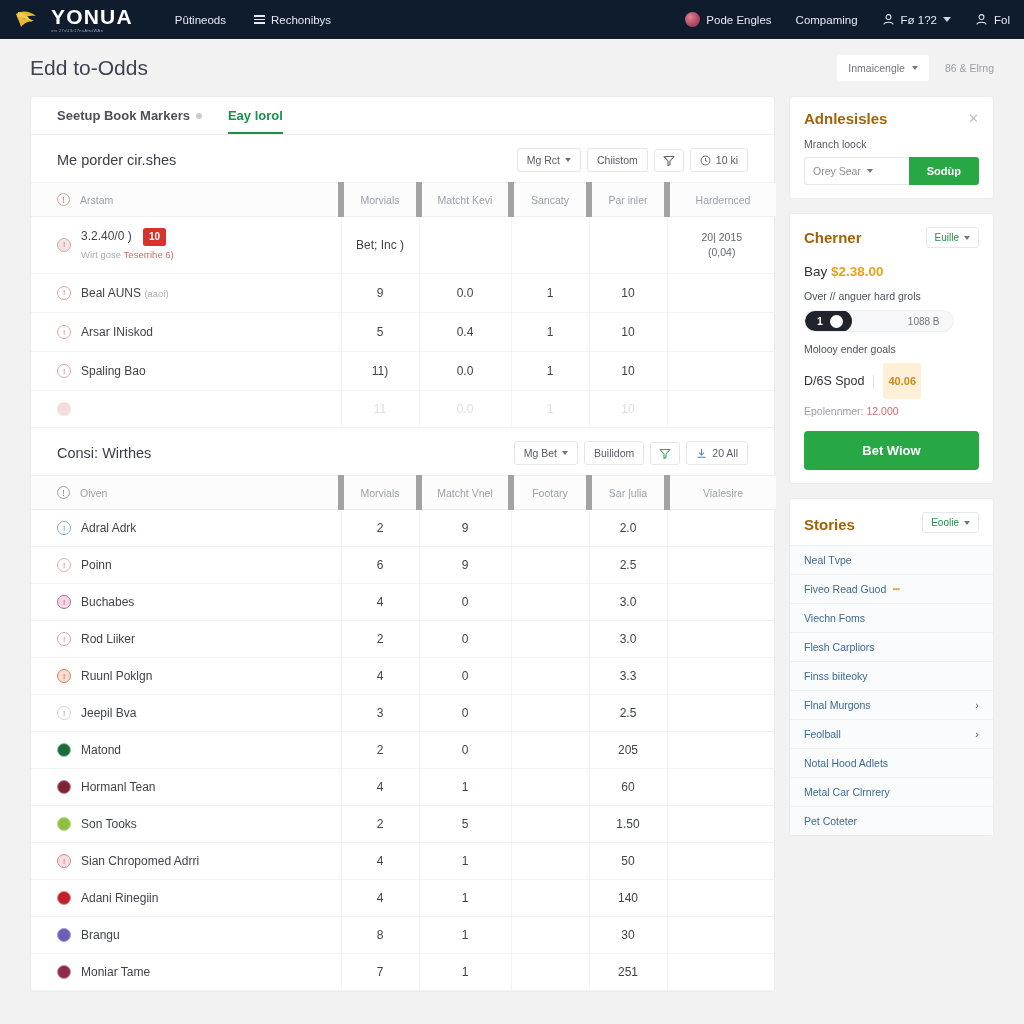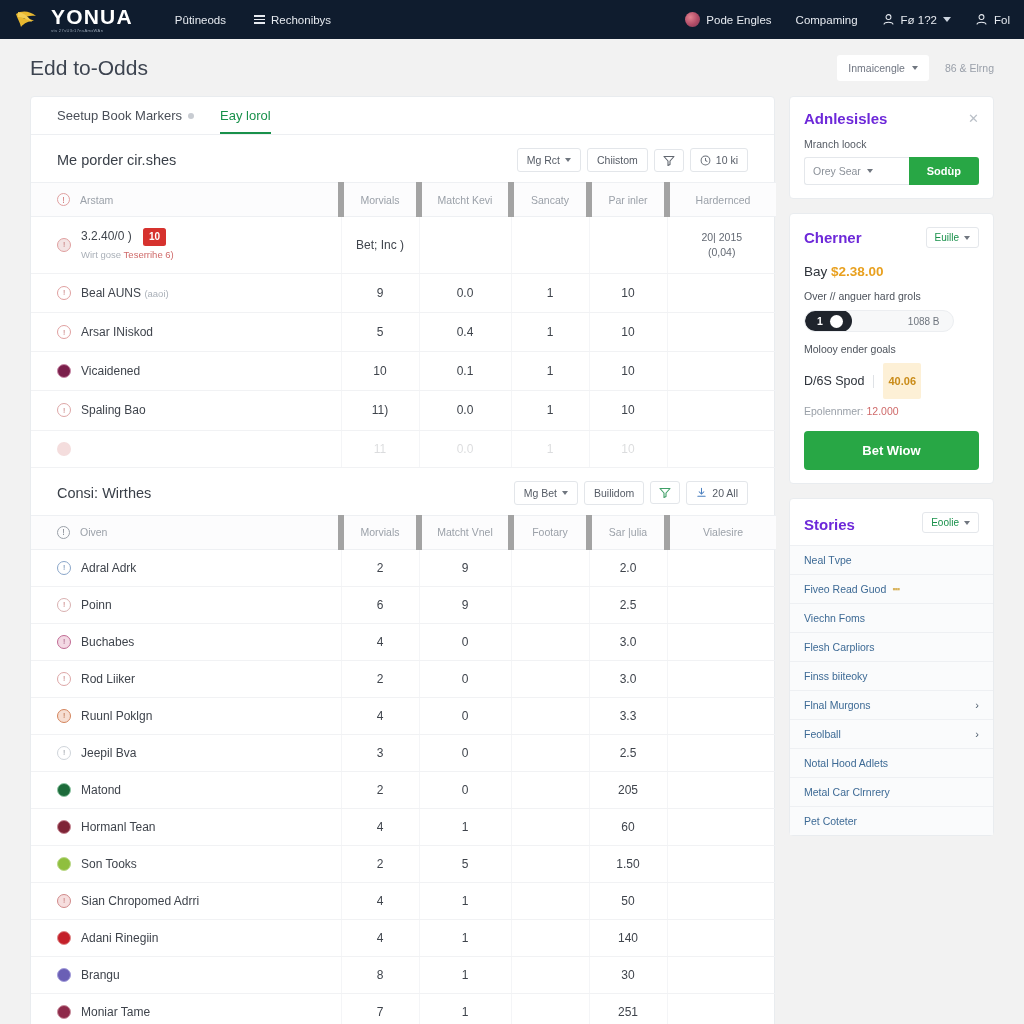--- a/index.html
+++ b/index.html
@@ -70,21 +70,21 @@
   .main-col { width: 745px; }
   .side-col { width: 205px; }
 
   
   .card {
     background: #fff; border: 1px solid #e9ecef; border-radius: 4px;
   }
 
   .tabs {
     display: flex; align-items: flex-end; gap: 26px;
-    padding: 11px 26px 0 26px; border-bottom: 1px solid #edeff2;
+    padding: 11px 26px 0 26px; border-bottom: 1px solid #edeff2; font-weight: bold;
   }
   .tab {
     font-size: 13px; color: #4a4f58; padding-bottom: 9px;
     border-bottom: 2.5px solid transparent; display: flex; align-items: center; gap: 6px;
   }
   .tab.active { color: #19914b; border-bottom-color: #19914b; }
   .tab-dot {
     width: 6px; height: 6px; border-radius: 50%; background: #c8ccd2;
     display: inline-block;
   }
@@ -143,21 +143,21 @@
   .val-red { color: #cf4444; }
   .val-mini { font-size: 10.5px; color: #636973; line-height: 1.4; }
   .fade-row td { opacity: .18; }
 
   
   .scard {
     background: #fff; border: 1px solid #e9ecef; border-radius: 4px;
     padding: 13px 14px; margin-bottom: 14px;
   }
   .scard-head { display: flex; align-items: center; }
-  .scard-title { font-size: 15px; color: #6d28d9; font-weight: bold; }
+  .scard-title { font-size: 15px; color: #a16207; font-weight: bold; }
   .x-ico { margin-left: auto; color: #b9bfc7; font-size: 13px; }
   .s-label { font-size: 10.5px; color: #555b64; margin: 11px 0 7px; }
   .s-row { display: flex; }
   .s-select {
     flex: 1; border: 1px solid #e4e7eb; border-right: none;
     border-radius: 3px 0 0 3px; background: #fff; padding: 7px 8px;
     font-size: 10.5px; color: #8b9199;
     display: flex; align-items: center; gap: 6px;
   }
   .s-go {
@@ -392,33 +392,20 @@
                 <span class="rname">Arsar INiskod</span>
               </span>
             </td>
             <td>5</td>
             <td>0.4</td>
             <td>1</td>
             <td class="val-red">10</td>
             <td></td>
           </tr>
 
-          <tr>
-            <td class="c-name">
-              <span class="cellwrap">
-                <span class="rowdot" style="background:#7b1f4b;border:1px solid #c98aa8"></span>
-                <span class="rname">Vicaidened</span>
-              </span>
-            </td>
-            <td>10</td>
-            <td>0.1</td>
-            <td>1</td>
-            <td class="val-red">10</td>
-            <td></td>
-          </tr>
 
           <tr>
             <td class="c-name">
               <span class="cellwrap">
                 <span class="rowdot" style="background:#fff;border:1px solid #dda6a6;color:#c07070">!</span>
                 <span class="rname">Spaling Bao</span>
               </span>
             </td>
             <td>11)</td>
             <td>0.0</td>

